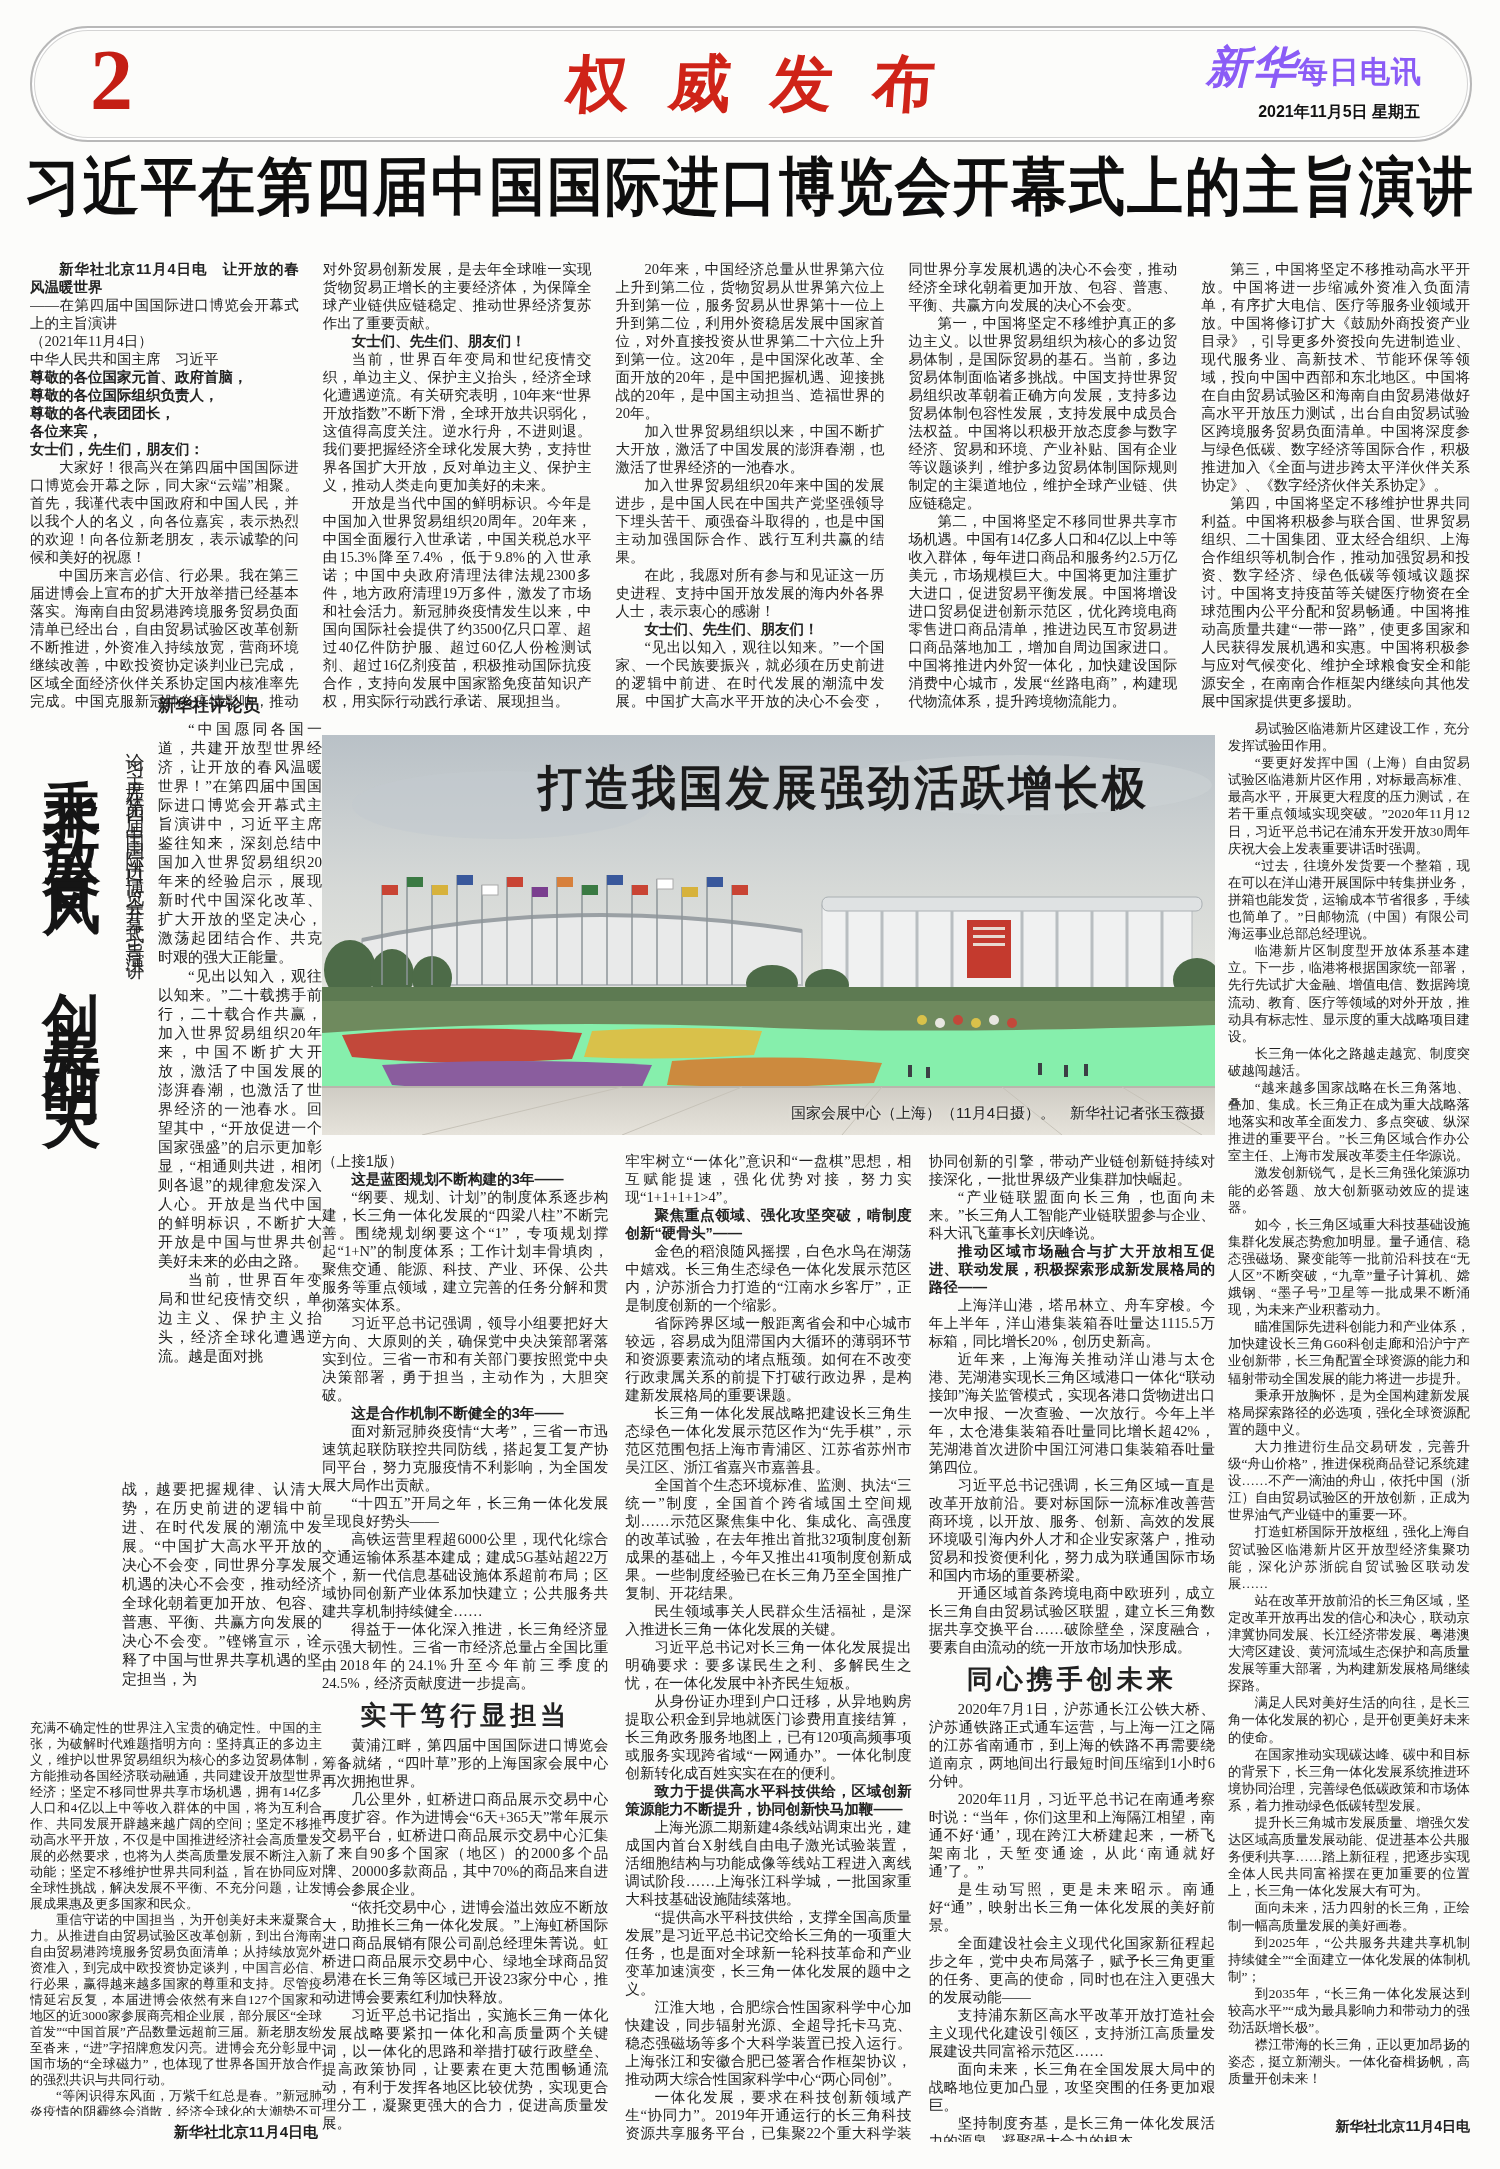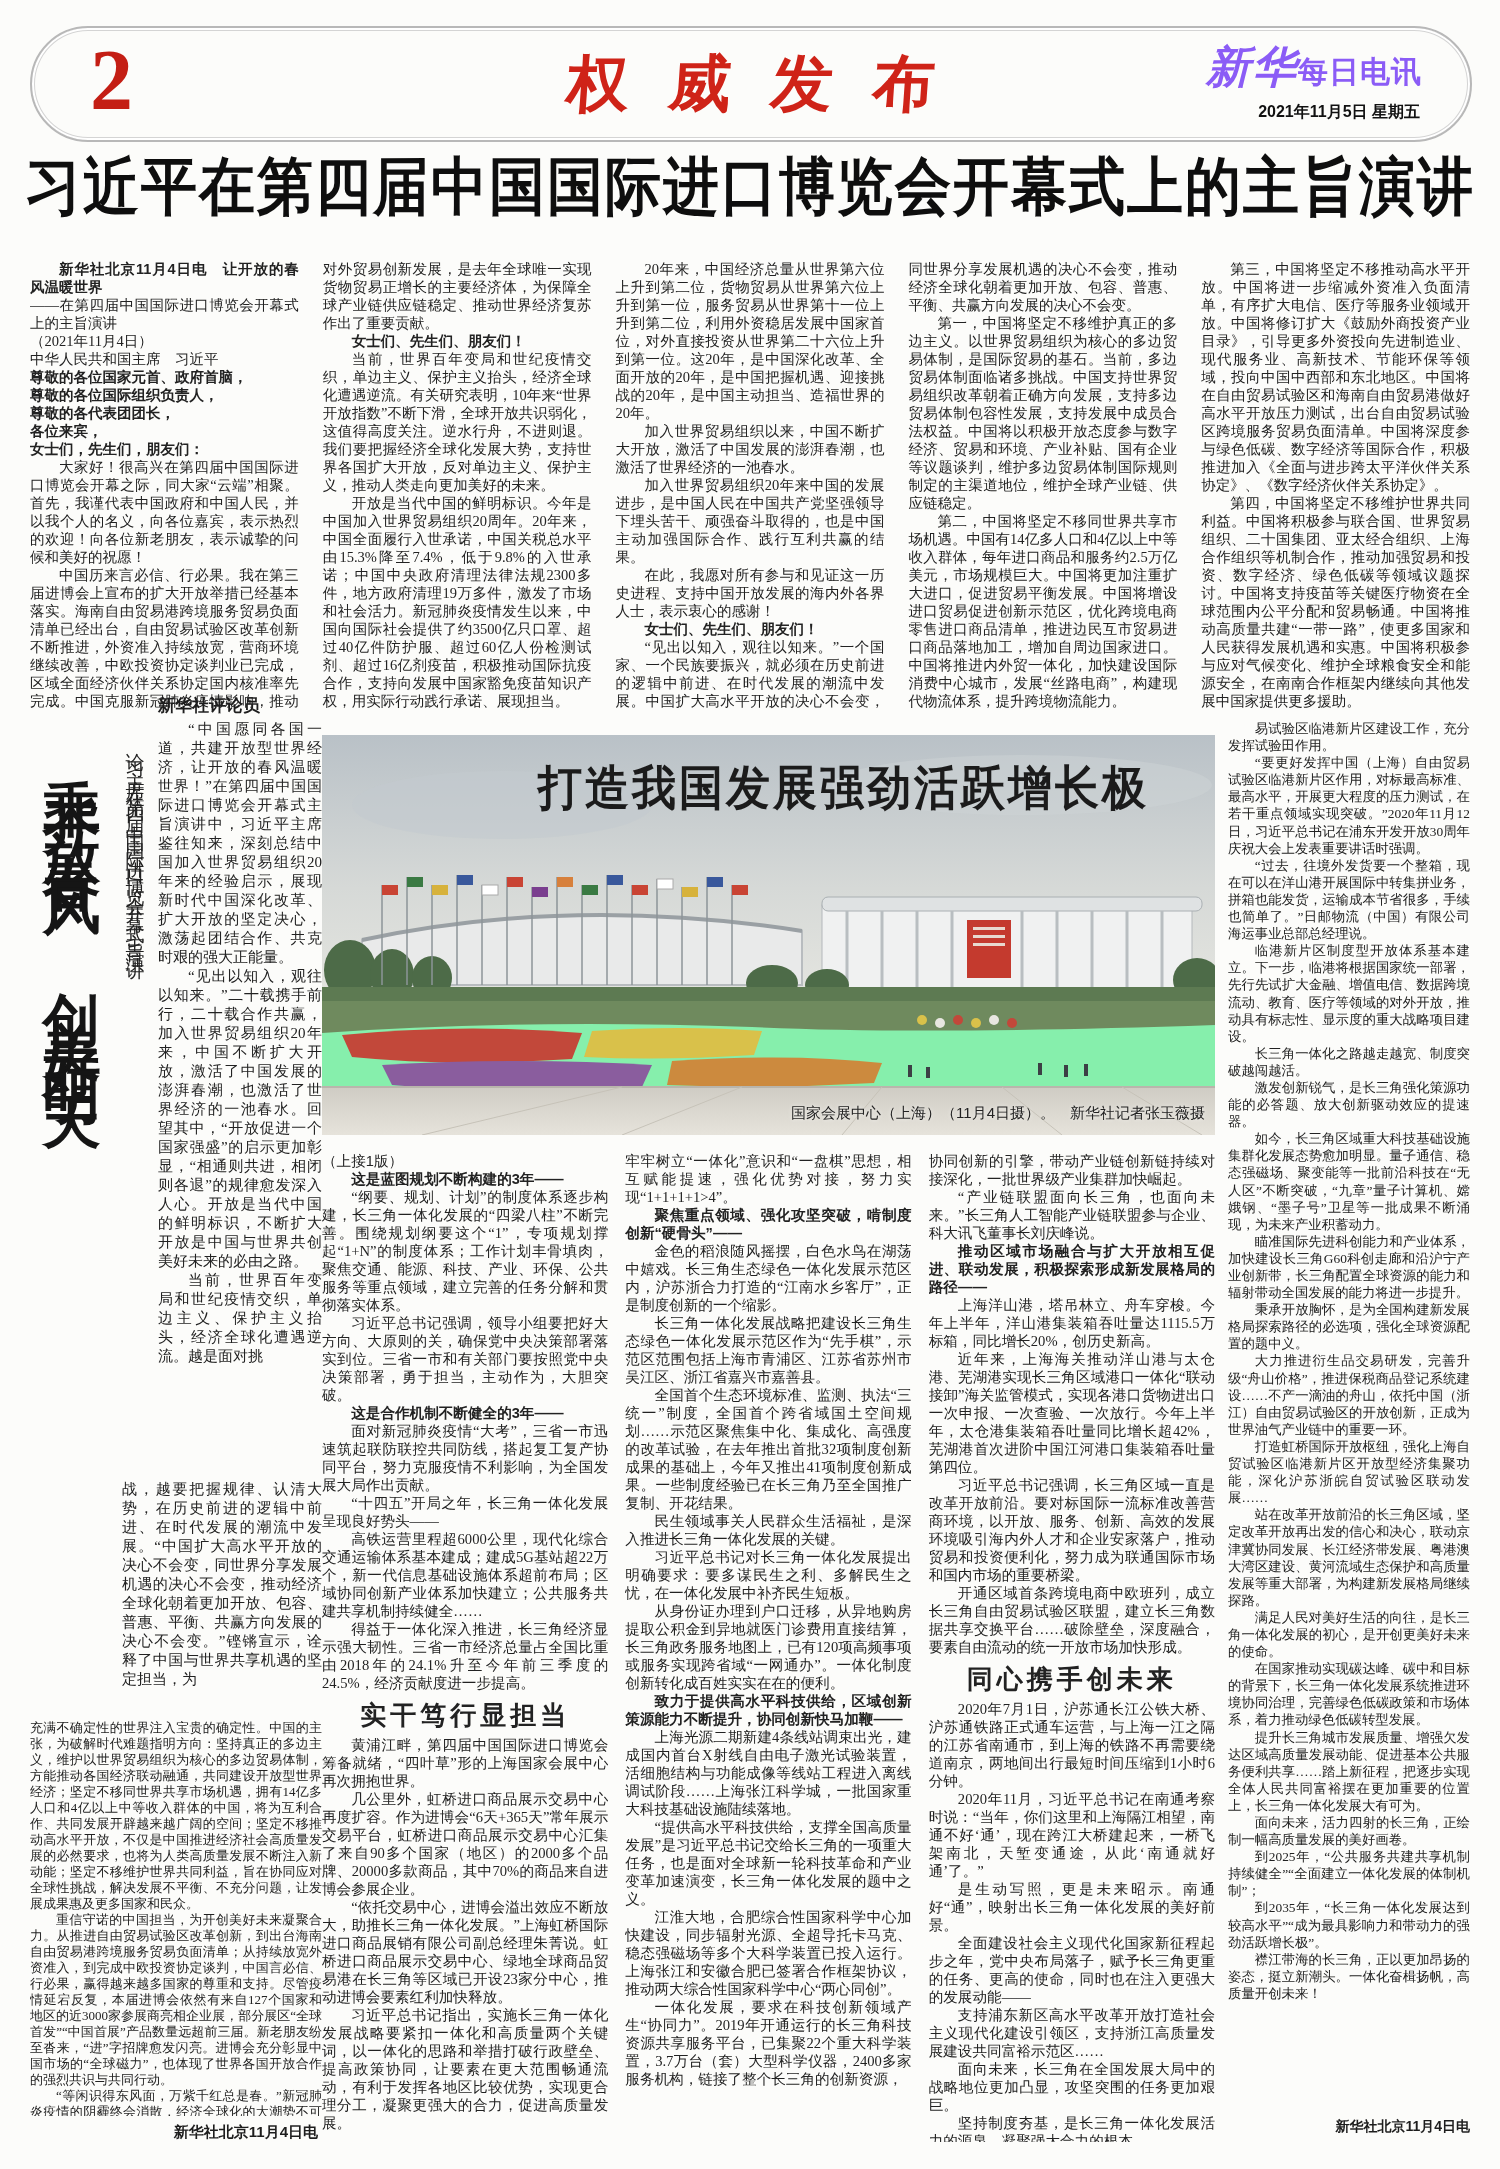--- a/index.html
+++ b/index.html
@@ -259,20 +259,21 @@
         <p class="sec-head">实干笃行显担当</p>
         <p>黄浦江畔，第四届中国国际进口博览会筹备就绪，“四叶草”形的上海国家会展中心再次拥抱世界。</p>
         <p>几公里外，虹桥进口商品展示交易中心再度扩容。作为进博会“6天+365天”常年展示交易平台，虹桥进口商品展示交易中心汇集了来自90多个国家（地区）的2000多个品牌、20000多款商品，其中70%的商品来自进博会参展企业。</p>
         <p>“依托交易中心，进博会溢出效应不断放大，助推长三角一体化发展。”上海虹桥国际进口商品展销有限公司副总经理朱菁说。虹桥进口商品展示交易中心、绿地全球商品贸易港在长三角等区域已开设23家分中心，推动进博会要素红利加快释放。</p>
         <p>习近平总书记指出，实施长三角一体化发展战略要紧扣一体化和高质量两个关键词，以一体化的思路和举措打破行政壁垒、提高政策协同，让要素在更大范围畅通流动，有利于发挥各地区比较优势，实现更合理分工，凝聚更强大的合力，促进高质量发展。</p>
       </div>
     <div class="colflow">
         <p class="cont">牢牢树立“一体化”意识和“一盘棋”思想，相互赋能提速，强化优势对接，努力实现“1+1+1+1&gt;4”。</p>
         <p class="hei">聚焦重点领域、强化攻坚突破，啃制度创新“硬骨头”——</p>
         <p>金色的稻浪随风摇摆，白色水鸟在湖荡中嬉戏。长三角生态绿色一体化发展示范区内，沪苏浙合力打造的“江南水乡客厅”，正是制度创新的一个缩影。</p>
+        <p>省际跨界区域一般距离省会和中心城市较远，容易成为阻滞国内大循环的薄弱环节和资源要素流动的堵点瓶颈。如何在不改变行政隶属关系的前提下打破行政边界，是构建新发展格局的重要课题。</p>
         <p>长三角一体化发展战略把建设长三角生态绿色一体化发展示范区作为“先手棋”，示范区范围包括上海市青浦区、江苏省苏州市吴江区、浙江省嘉兴市嘉善县。</p>
         <p>全国首个生态环境标准、监测、执法“三统一”制度，全国首个跨省域国土空间规划……示范区聚焦集中化、集成化、高强度的改革试验，在去年推出首批32项制度创新成果的基础上，今年又推出41项制度创新成果。一些制度经验已在长三角乃至全国推广复制、开花结果。</p>
         <p>民生领域事关人民群众生活福祉，是深入推进长三角一体化发展的关键。</p>
         <p>习近平总书记对长三角一体化发展提出明确要求：要多谋民生之利、多解民生之忧，在一体化发展中补齐民生短板。</p>
         <p>从身份证办理到户口迁移，从异地购房提取公积金到异地就医门诊费用直接结算，长三角政务服务地图上，已有120项高频事项或服务实现跨省域“一网通办”。一体化制度创新转化成百姓实实在在的便利。</p>
         <p class="hei">致力于提供高水平科技供给，区域创新策源能力不断提升，协同创新快马加鞭——</p>
         <p>上海光源二期新建4条线站调束出光，建成国内首台X射线自由电子激光试验装置，活细胞结构与功能成像等线站工程进入离线调试阶段……上海张江科学城，一批国家重大科技基础设施陆续落地。</p>
         <p>“提供高水平科技供给，支撑全国高质量发展”是习近平总书记交给长三角的一项重大任务，也是面对全球新一轮科技革命和产业变革加速演变，长三角一体化发展的题中之义。</p>
         <p>江淮大地，合肥综合性国家科学中心加快建设，同步辐射光源、全超导托卡马克、稳态强磁场等多个大科学装置已投入运行。上海张江和安徽合肥已签署合作框架协议，推动两大综合性国家科学中心“两心同创”。</p>
         <p>一体化发展，要求在科技创新领域产生“协同力”。2019年开通运行的长三角科技资源共享服务平台，已集聚22个重大科学装置，3.7万台（套）大型科学仪器，2400多家服务机构，链接了整个长三角的创新资源，</p>
@@ -295,20 +296,21 @@
         <p>坚持制度夯基，是长三角一体化发展活力的源泉、凝聚强大合力的根本。</p>
       </div>
   </div>
 
   <div class="rail">
       <p class="cont">易试验区临港新片区建设工作，充分发挥试验田作用。</p>
       <p>“要更好发挥中国（上海）自由贸易试验区临港新片区作用，对标最高标准、最高水平，开展更大程度的压力测试，在若干重点领域实现突破。”2020年11月12日，习近平总书记在浦东开发开放30周年庆祝大会上发表重要讲话时强调。</p>
       <p>“过去，往境外发货要一个整箱，现在可以在洋山港开展国际中转集拼业务，拼箱也能发货，运输成本节省很多，手续也简单了。”日邮物流（中国）有限公司海运事业总部总经理说。</p>
       <p>临港新片区制度型开放体系基本建立。下一步，临港将根据国家统一部署，先行先试扩大金融、增值电信、数据跨境流动、教育、医疗等领域的对外开放，推动具有标志性、显示度的重大战略项目建设。</p>
       <p>长三角一体化之路越走越宽、制度突破越闯越活。</p>
+      <p>“越来越多国家战略在长三角落地、叠加、集成。长三角正在成为重大战略落地落实和改革全面发力、多点突破、纵深推进的重要平台。”长三角区域合作办公室主任、上海市发展改革委主任华源说。</p>
       <p>激发创新锐气，是长三角强化策源功能的必答题、放大创新驱动效应的提速器。</p>
       <p>如今，长三角区域重大科技基础设施集群化发展态势愈加明显。量子通信、稳态强磁场、聚变能等一批前沿科技在“无人区”不断突破，“九章”量子计算机、嫦娥钢、“墨子号”卫星等一批成果不断涌现，为未来产业积蓄动力。</p>
       <p>瞄准国际先进科创能力和产业体系，加快建设长三角G60科创走廊和沿沪宁产业创新带，长三角配置全球资源的能力和辐射带动全国发展的能力将进一步提升。</p>
       <p>秉承开放胸怀，是为全国构建新发展格局探索路径的必选项，强化全球资源配置的题中义。</p>
       <p>大力推进衍生品交易研发，完善升级“舟山价格”，推进保税商品登记系统建设……不产一滴油的舟山，依托中国（浙江）自由贸易试验区的开放创新，正成为世界油气产业链中的重要一环。</p>
       <p>打造虹桥国际开放枢纽，强化上海自贸试验区临港新片区开放型经济集聚功能，深化沪苏浙皖自贸试验区联动发展……</p>
       <p>站在改革开放前沿的长三角区域，坚定改革开放再出发的信心和决心，联动京津冀协同发展、长江经济带发展、粤港澳大湾区建设、黄河流域生态保护和高质量发展等重大部署，为构建新发展格局继续探路。</p>
       <p>满足人民对美好生活的向往，是长三角一体化发展的初心，是开创更美好未来的使命。</p>
       <p>在国家推动实现碳达峰、碳中和目标的背景下，长三角一体化发展系统推进环境协同治理，完善绿色低碳政策和市场体系，着力推动绿色低碳转型发展。</p>
       <p>提升长三角城市发展质量、增强欠发达区域高质量发展动能、促进基本公共服务便利共享……踏上新征程，把逐步实现全体人民共同富裕摆在更加重要的位置上，长三角一体化发展大有可为。</p>

